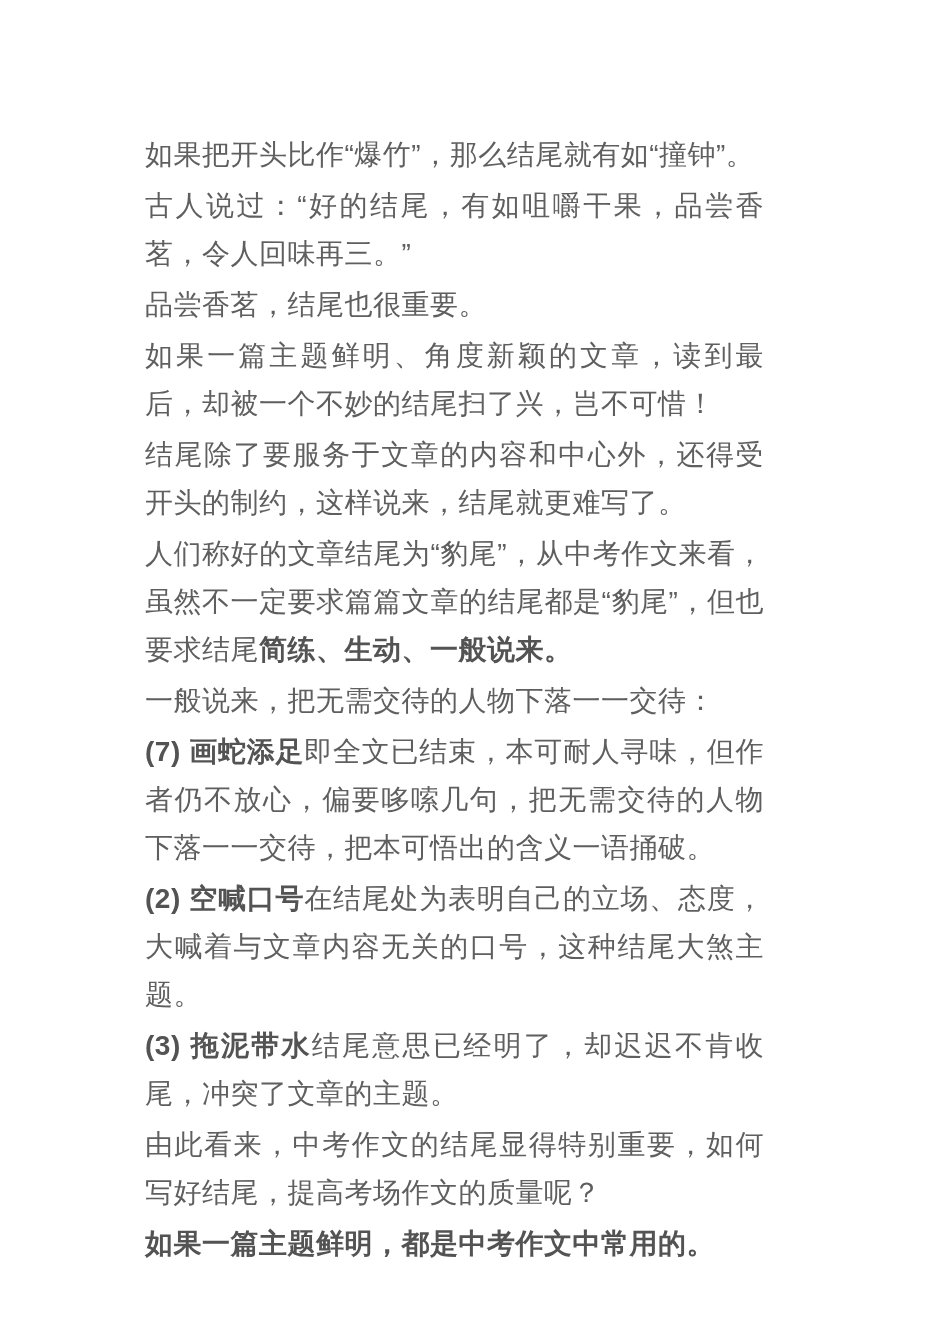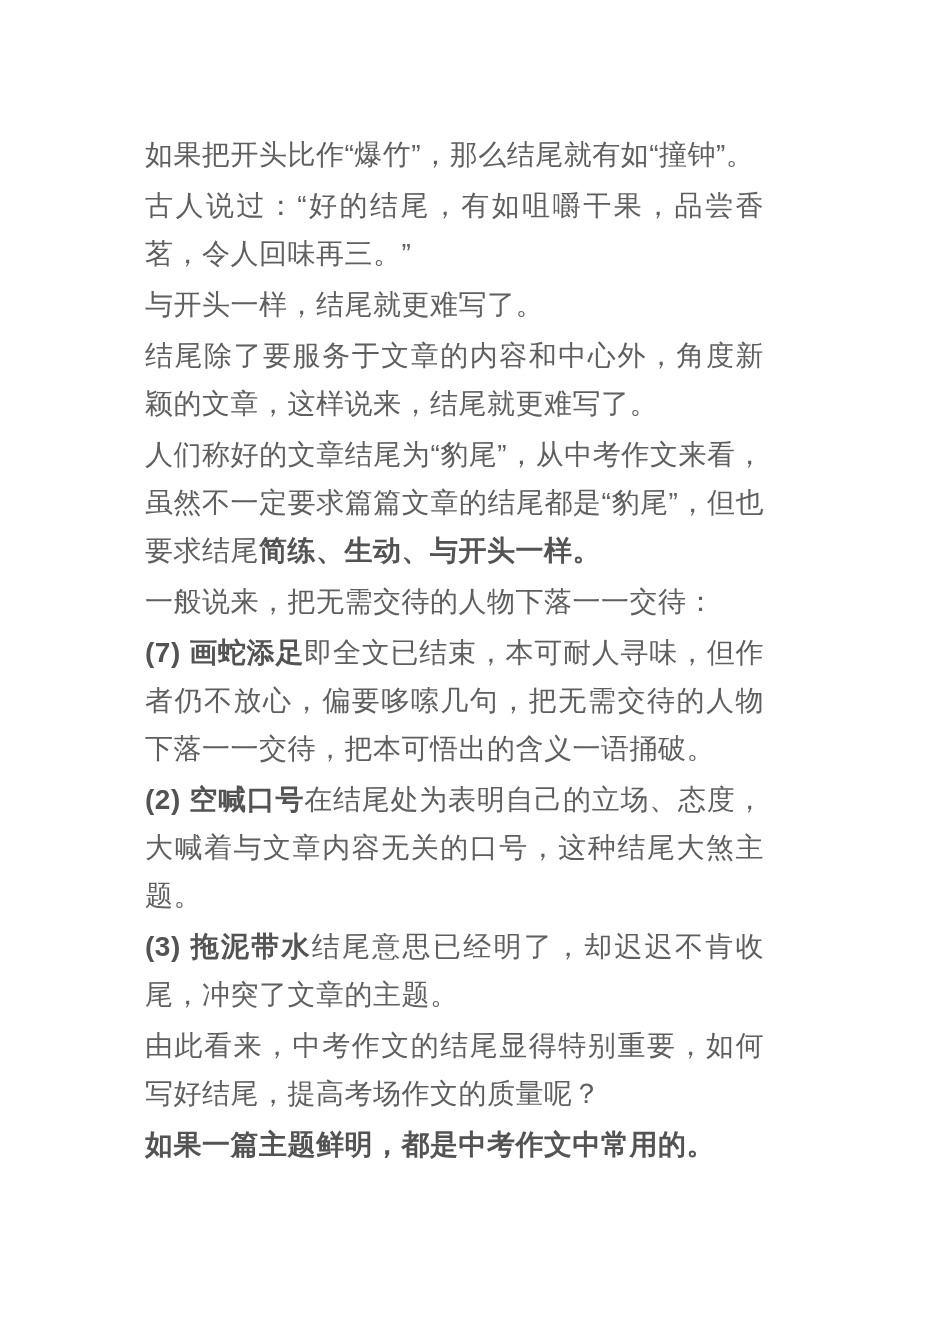--- a/index.html
+++ b/index.html
@@ -31,23 +31,24 @@
   .run { font-weight: 400; }
   .run.bold { font-weight: 700; color: #535353; }
 </style>
 </head>
 <body>
 
 <main class="doc">
   <div id="doc-body">
       <p class="para"><span class="run">如果把开头比作“爆竹”，那么结尾就有如“撞钟”。</span></p>
       <p class="para"><span class="run">古人说过：“好的结尾，有如咀嚼干果，品尝香茗，令人回味再三。”</span></p>
-      <p class="para"><span class="run">与开头一样，结尾就更难写了。</span></p>
-      <p class="para"><span class="run">结尾除了要服务于文章的内容和中心外，角度新颖的文章，这样说来，结尾就更难写了。</span></p>
-      <p class="para"><span class="run">人们称好的文章结尾为“豹尾”，从中考作文来看，虽然不一定要求篇篇文章的结尾都是“豹尾”，但也要求结尾</span><span class="run bold">简练、生动、与开头一样。</span></p>
+      <p class="para"><span class="run">品尝香茗，结尾也很重要。</span></p>
+      <p class="para"><span class="run">如果一篇主题鲜明、角度新颖的文章，读到最后，却被一个不妙的结尾扫了兴，岂不可惜！</span></p>
+      <p class="para"><span class="run">结尾除了要服务于文章的内容和中心外，还得受开头的制约，这样说来，结尾就更难写了。</span></p>
+      <p class="para"><span class="run">人们称好的文章结尾为“豹尾”，从中考作文来看，虽然不一定要求篇篇文章的结尾都是“豹尾”，但也要求结尾</span><span class="run bold">简练、生动、一般说来。</span></p>
       <p class="para"><span class="run">一般说来，把无需交待的人物下落一一交待：</span></p>
       <p class="para"><span class="run bold">(7) 画蛇添足</span><span class="run">即全文已结束，本可耐人寻味，但作者仍不放心，偏要哆嗦几句，把无需交待的人物下落一一交待，把本可悟出的含义一语捅破。</span></p>
       <p class="para"><span class="run bold">(2) 空喊口号</span><span class="run">在结尾处为表明自己的立场、态度，大喊着与文章内容无关的口号，这种结尾大煞主题。</span></p>
       <p class="para"><span class="run bold">(3) 拖泥带水</span><span class="run">结尾意思已经明了，却迟迟不肯收尾，冲突了文章的主题。</span></p>
       <p class="para"><span class="run">由此看来，中考作文的结尾显得特别重要，如何写好结尾，提高考场作文的质量呢？</span></p>
       <p class="para"><span class="run bold">如果一篇主题鲜明，都是中考作文中常用的。</span></p>
     </div>
 </main>
 
 </body></html>

